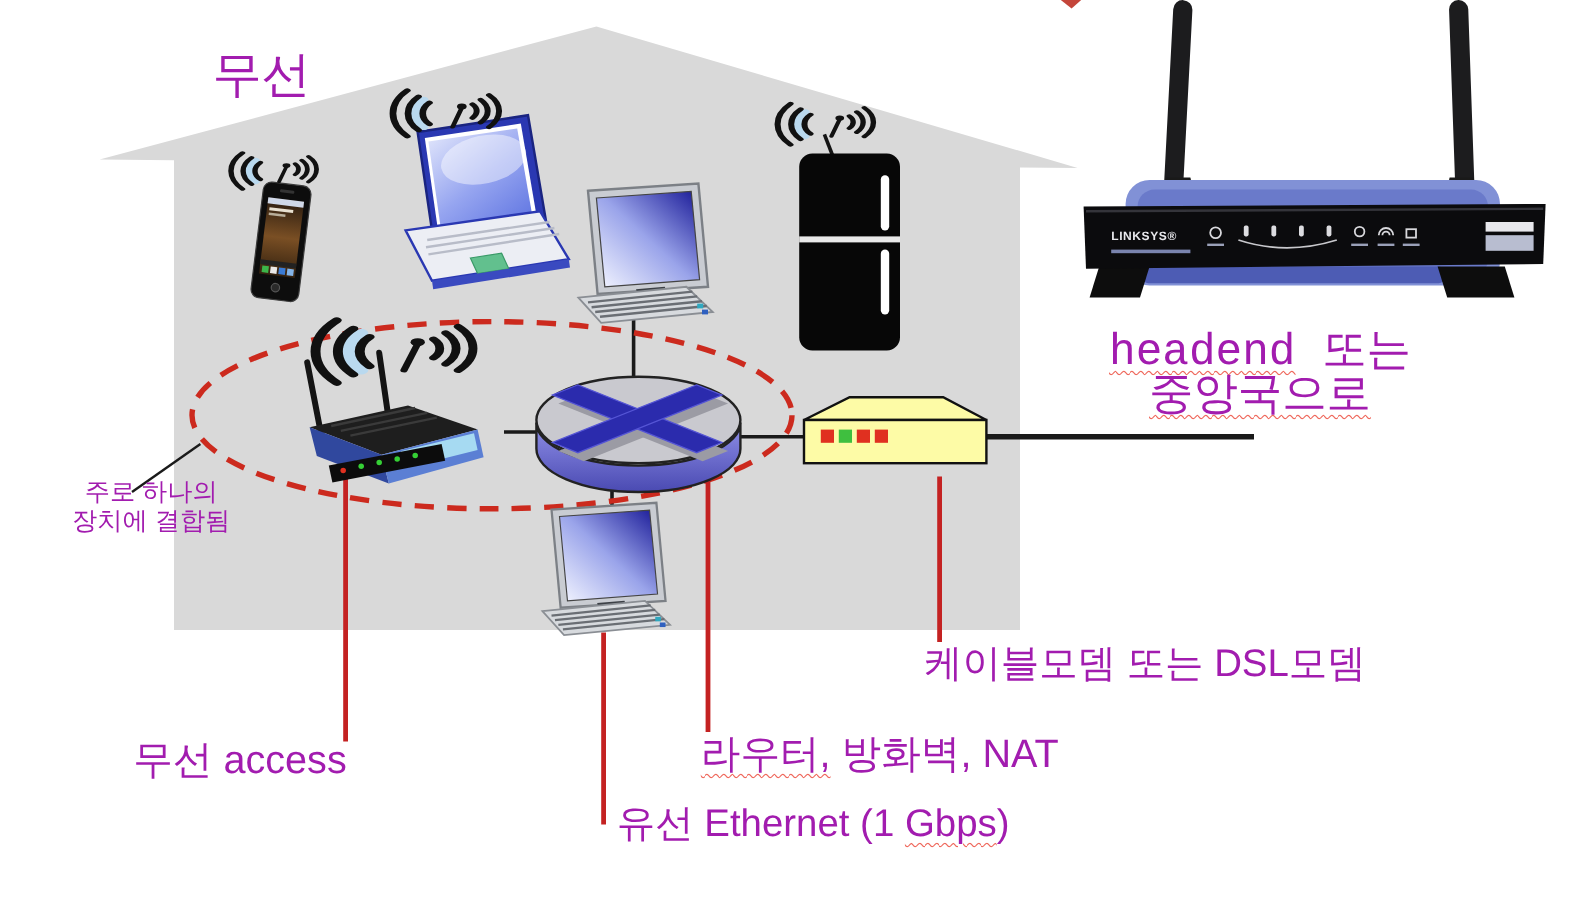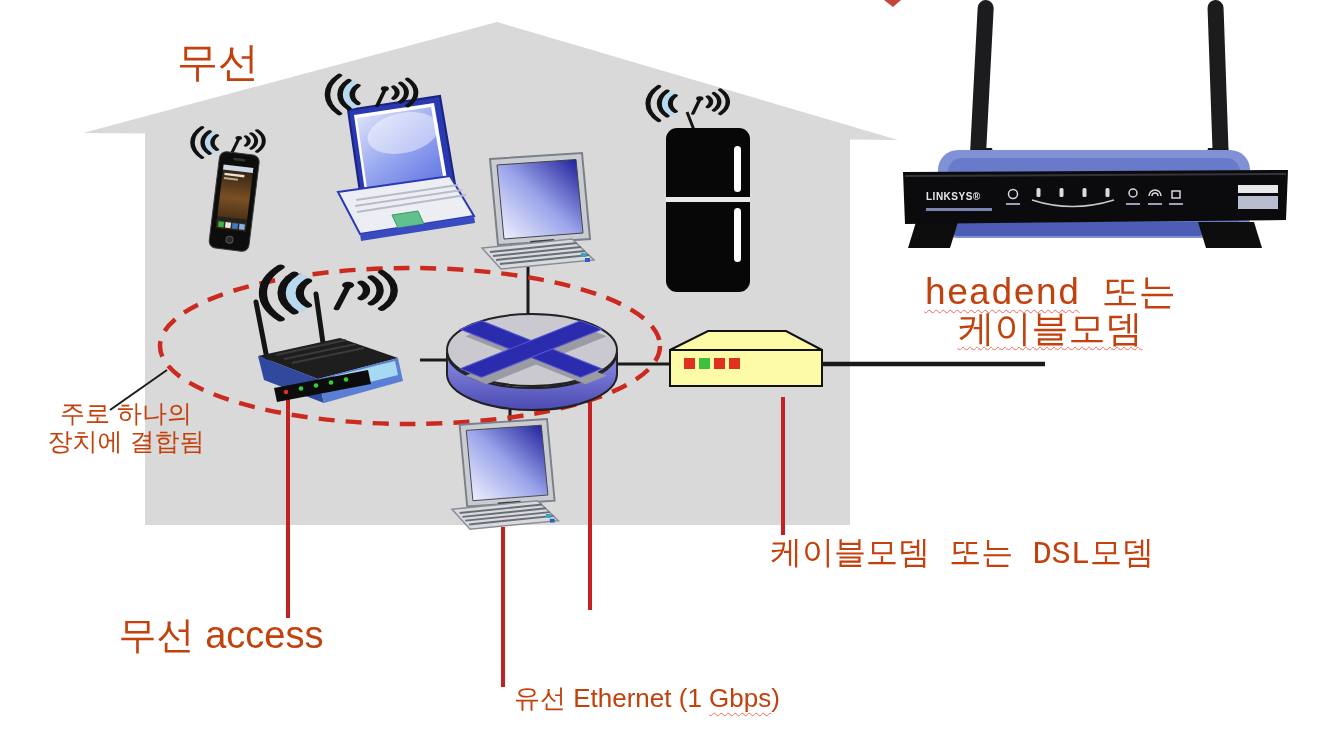--- a/index.html
+++ b/index.html
@@ -1,31 +1,31 @@
 <!DOCTYPE html>
 <html><head>
 <meta charset="utf-8">
 <style>
   html,body { margin:0; padding:0; background:#ffffff; }
   .canvas {
     position:relative; width:1326px; height:756px; overflow:hidden;
     background:#ffffff; font-family:"Liberation Sans","DejaVu Sans",sans-serif;
   }
   .canvas > svg { position:absolute; left:0; top:0; }
-  .lbl { position:absolute; color:#c2410c; white-space:nowrap; }
+  .lbl { position:absolute; color:#a21caf; white-space:nowrap; }
   .ctr { transform:translateX(-50%); text-align:center; }
   .sq  { text-decoration-line:underline; text-decoration-style:wavy;
          text-decoration-color:#ef6a5e; text-decoration-thickness:1px;
          text-underline-offset:5px; }
   #lbl-wireless { left:218px; top:40px;  font-size:41px; line-height:1.12; }
-  #lbl-note     { left:126px; top:399px; font-size:25px; line-height:1.12; }
-  #lbl-ap       { left:200px; top:615px; font-size:38px; line-height:1.08;margin-left:21px; }
+  #lbl-note     { left:126px; top:399px; font-size:21px; line-height:1.12; }
+  #lbl-ap       { left:200px; top:615px; font-size:33px; line-height:1.08; }
   #lbl-router   { left:584px; top:606px; font-size:33px; }
-  #lbl-eth      { left:514px; top:681px; font-size:26px; }
-  #lbl-modem    { left:770px; top:531px; font-size:32px;font-family:Liberation Mono, monospace; }
+  #lbl-eth      { left:514px; top:665px; font-size:32px; }
+  #lbl-modem    { left:770px; top:531px; font-size:32px; }
   #lbl-headend  { left:1050px; top:276px; font-size:37px; line-height:1.0;font-family:Liberation Mono, monospace; }
 </style>
 </head>
 <body>
 
 <div class="canvas">
 
 <svg width="1326" height="756" viewBox="0 0 1326 756">
   <defs>
     <linearGradient id="gScr" x1="0" y1="1" x2="1" y2="0">
@@ -218,27 +218,30 @@
 
 <div class="lbl ctr" id="lbl-note">
   <span>주로 하나의</span><br>
   <span>장치에 결합됨</span>
 </div>
 
 <div class="lbl ctr" id="lbl-ap">
   <span>무선 access</span><br>
 </div>
 
+<div class="lbl" id="lbl-router">
+  <span class="sq">라우터,</span><span> 방화벽, NAT</span>
+</div>
 
 <div class="lbl" id="lbl-eth">
   <span>유선 Ethernet (1 </span><span class="sq">Gbps</span><span>)</span>
 </div>
 
 <div class="lbl" id="lbl-modem">
   <span>케이블모뎀 또는 DSL모뎀</span>
 </div>
 
 <div class="lbl ctr" id="lbl-headend">
   <span class="sq">headend</span><span> 또는</span><br>
-  <span class="sq">케이블모뎀</span>
+  <span class="sq">중앙국으로</span>
 </div>
 
 </div>
 
 </body></html>

